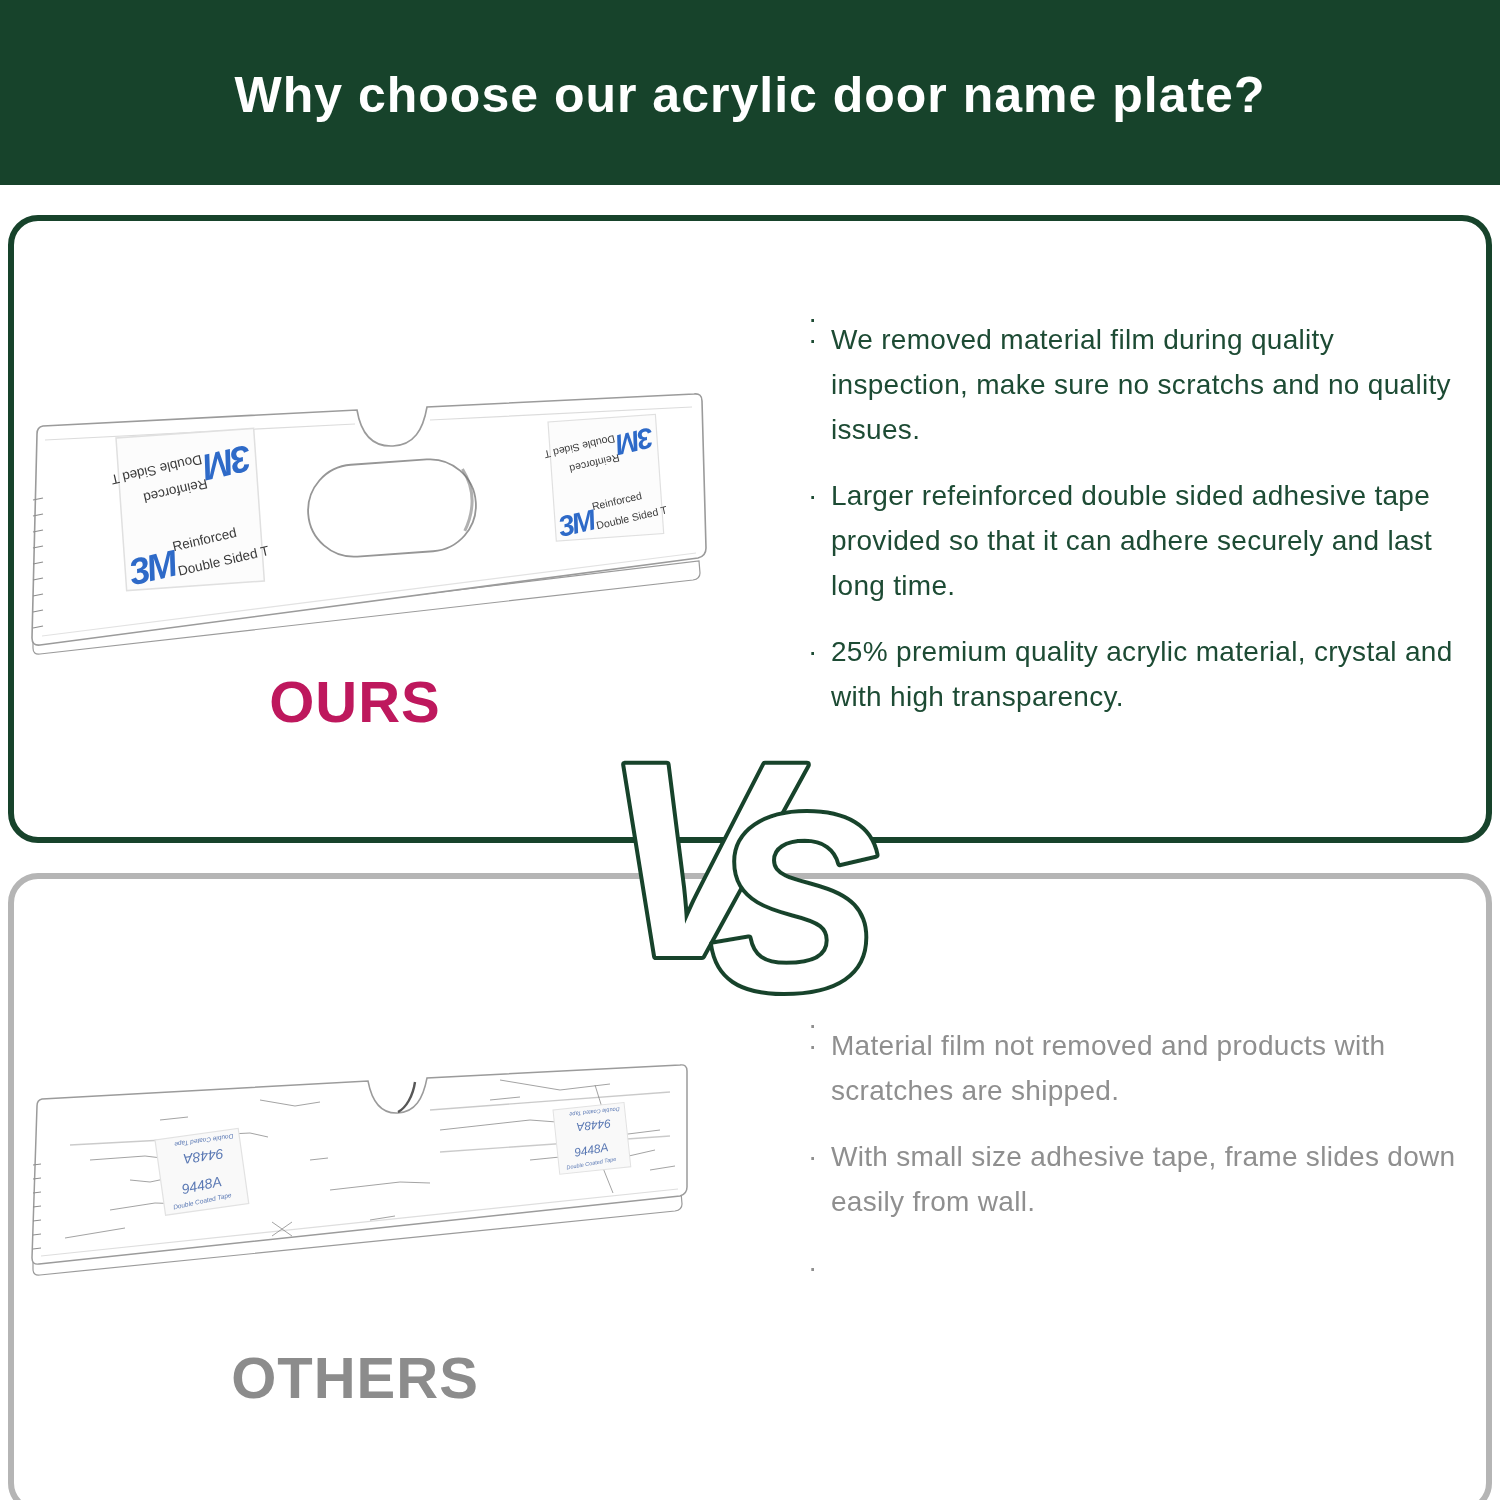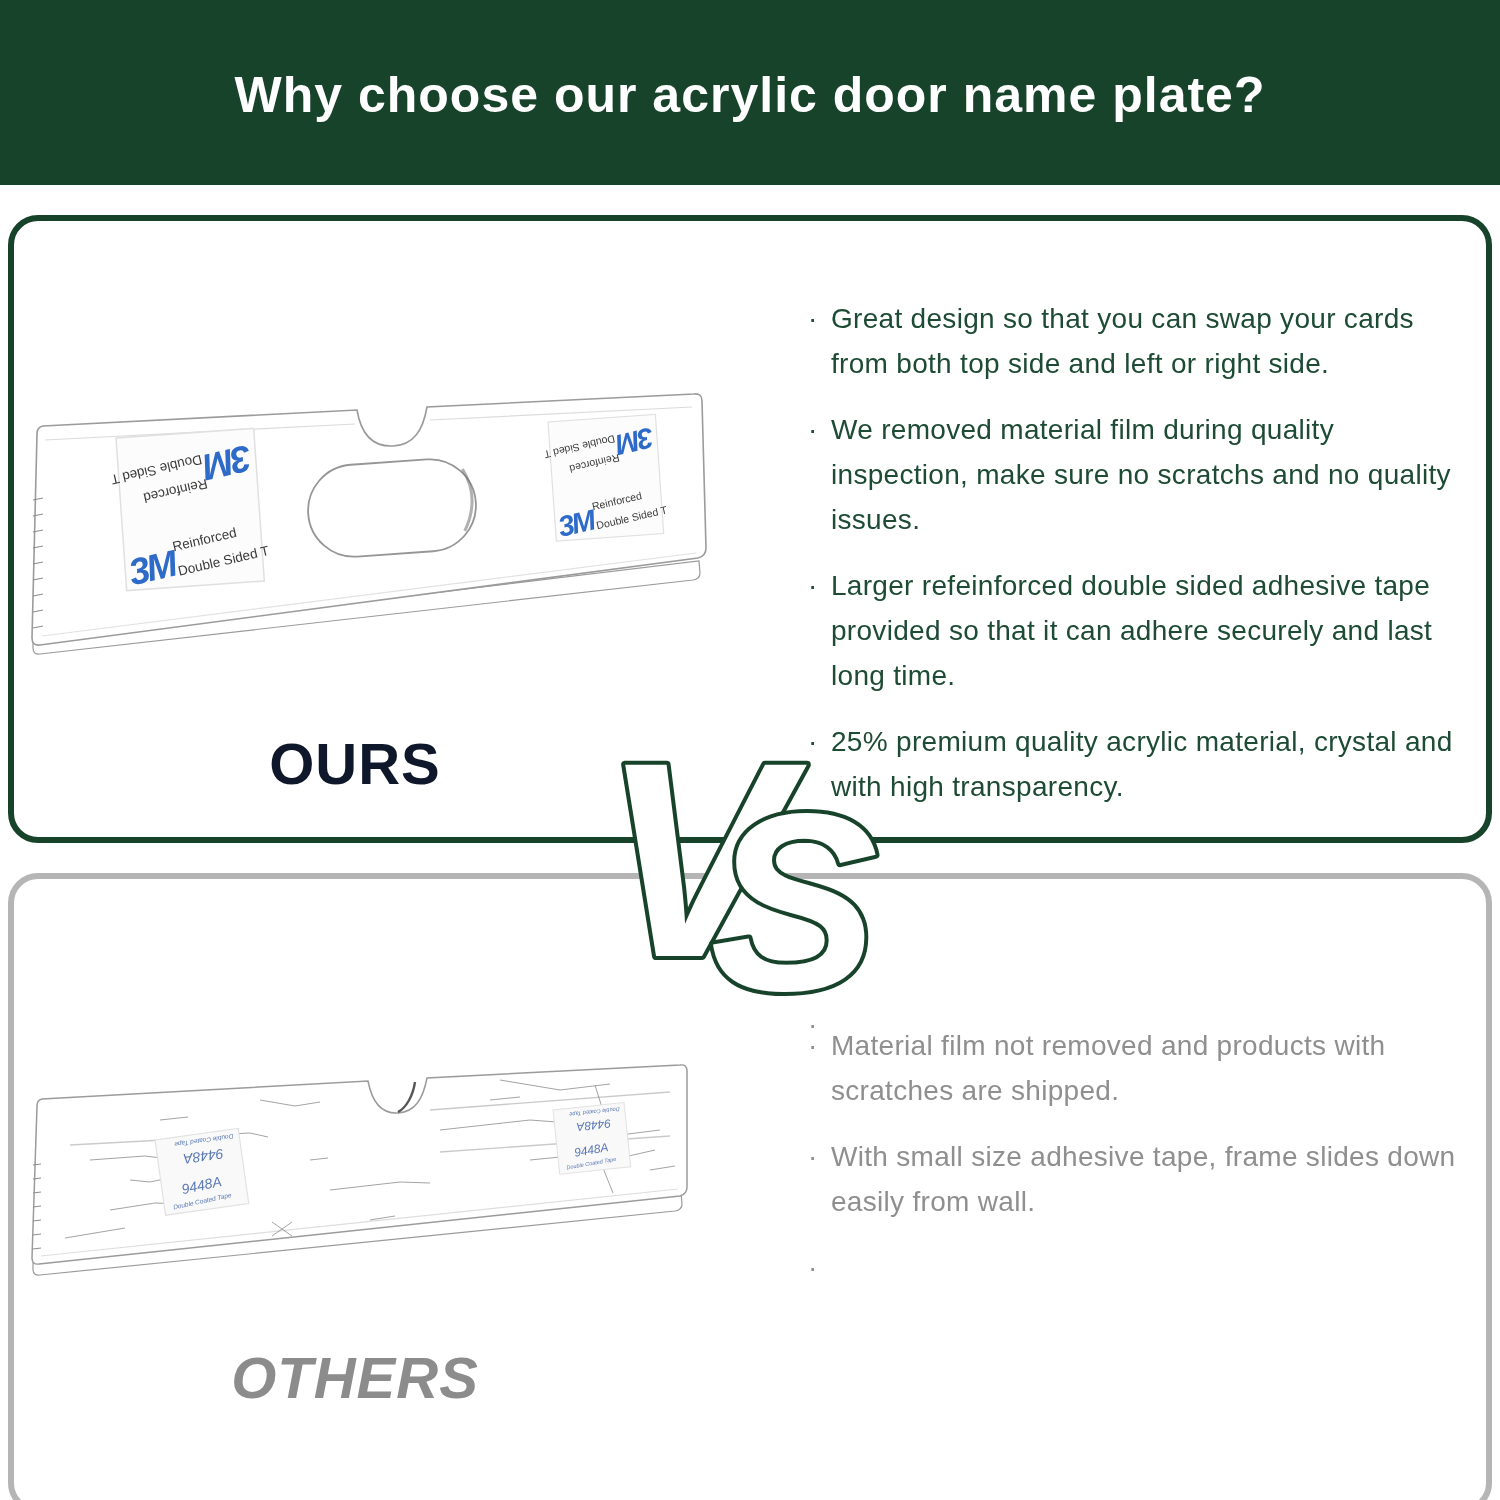--- a/index.html
+++ b/index.html
@@ -17,22 +17,22 @@
   .bullets{position:absolute;width:668px;}
   .bullets.top{left:806px;top:296px;}
   .bullets.bottom{left:806px;top:1002px;}
   .bullet{position:relative;margin:0 0 21px 0;padding-left:25px;font-size:28px;line-height:45px;letter-spacing:0.3px;}
   .bullets.top .bullet{color:#1d4b34;}
   .bullets.bottom .bullet{color:#8f8f8f;}
   .bullet .dot{position:absolute;left:2px;top:0;}
   
   .plabel{position:absolute;left:180px;width:350px;text-align:center;font-weight:700;
           font-size:58px;letter-spacing:1px;}
-  .plabel.ours{top:730px;color:#0f172a;}
-  .plabel.others{top:1344px;color:#8c8c8c;font-style:italic;}
+  .plabel.ours{top:668px;color:#be185d;}
+  .plabel.others{top:1344px;color:#8c8c8c;}
   
   .prod{position:absolute;}
   .prod.ours{left:10px;top:350px;}
   .prod.others{left:10px;top:1040px;}
   
   .vs{position:absolute;left:588px;top:714px;z-index:6;}
   svg text{font-family:"Liberation Sans", sans-serif;}
 </style>
 </head>
 <body>
@@ -103,21 +103,21 @@
         <text x="50" y="139" font-size="13.5" fill="#3a3a3a">Double Sided T</text>
       </g>
     </g>
   </svg>
 
   <div class="plabel ours">OURS</div>
 
   <div class="bullets top">
     <p class="bullet">
       <span class="dot">·</span>
-      <span>Great design so that you can swap your cards from both top side and left or right side.</span></p>
+      </p>
     <p class="bullet">
       <span class="dot">·</span>
       <span>We removed material film during quality inspection, make sure no scratchs and no quality issues.</span></p>
     <p class="bullet">
       <span class="dot">·</span>
       <span>Larger refeinforced double sided adhesive tape provided so that it can adhere securely and last long time.</span></p>
     <p class="bullet">
       <span class="dot">·</span>
       <span>25% premium quality acrylic material, crystal and with high transparency.</span></p>
   </div>

